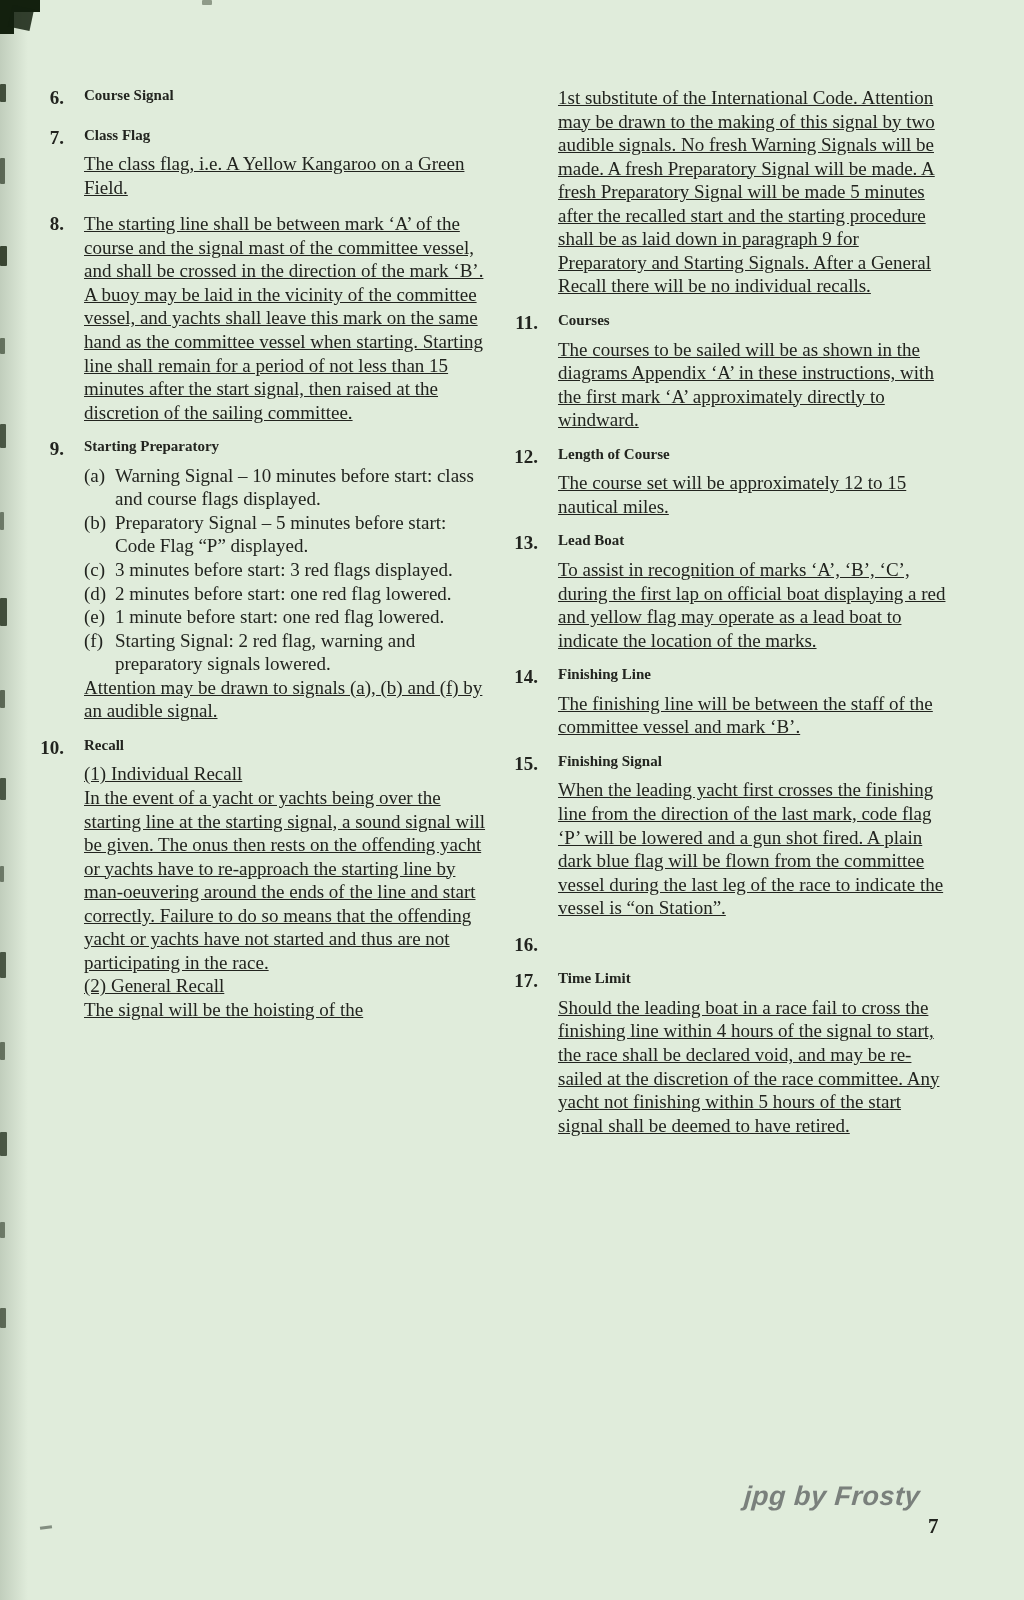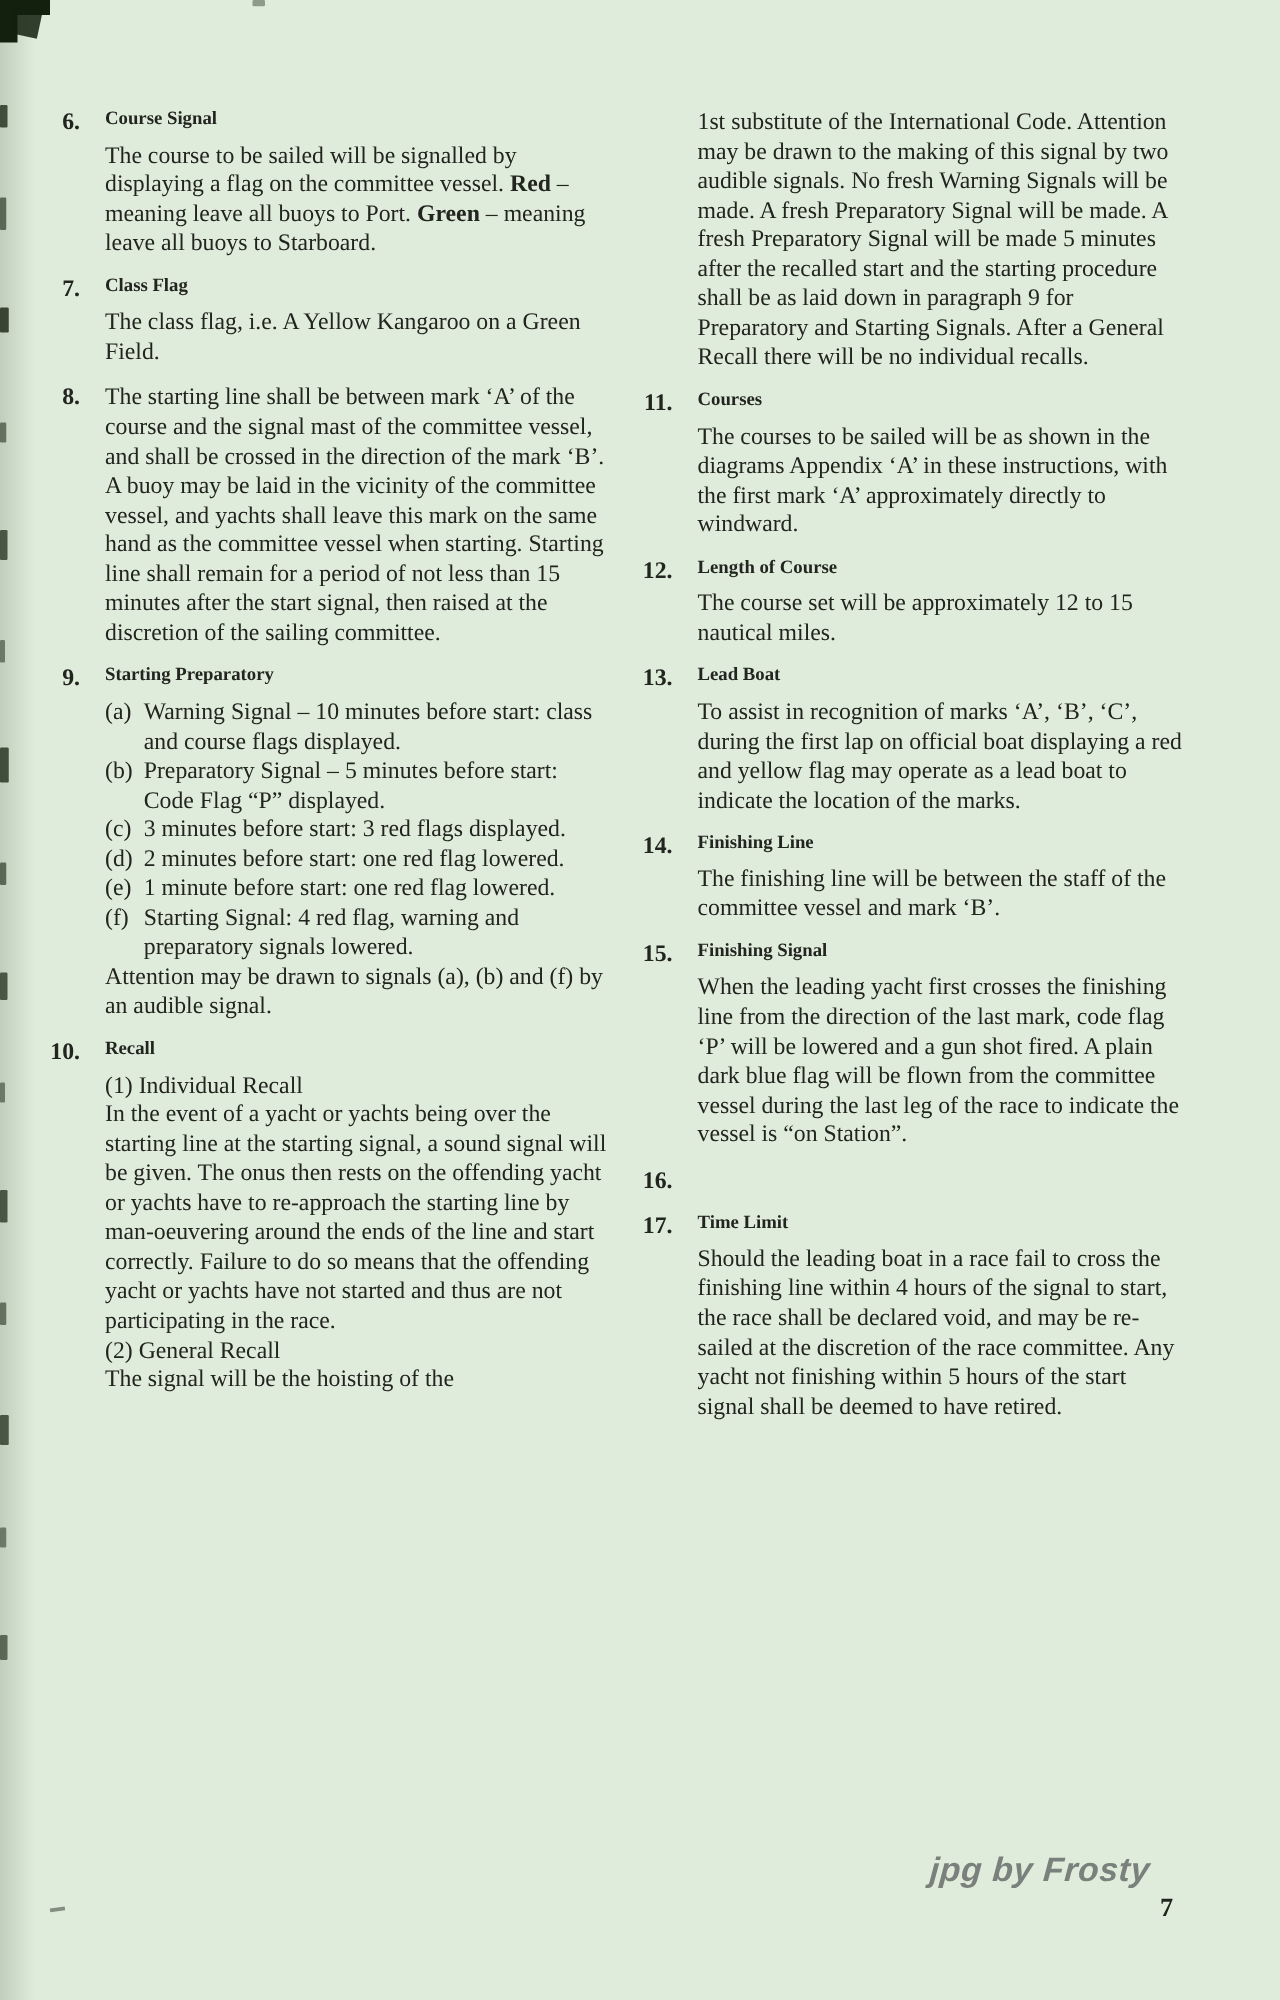--- a/index.html
+++ b/index.html
@@ -24,21 +24,21 @@
   .col-left  { width: 452px; }
   .col-right { width: 434px; }
 
   .section{
     display: grid; grid-template-columns: 26px 1fr; column-gap: 20px;
     margin-top: 13px;
   }
   .section:first-child{ margin-top: 0; }
   .sec-num{ font-weight: bold; text-align: right; white-space: nowrap; }
   .sec-title{ font-size: 15px; font-weight: bold; margin: 0 0 8px 0; line-height: 1.24; }
-  .para{ margin: 0; }
+  .para{ margin: 0; text-decoration: underline; }
   .hang{ display: grid; grid-template-columns: 31px 1fr; }
   .hang-label{ }
   .bold{ font-weight: bold; }
 
   .watermark{
     position: absolute; left: 744px; top: 1480px;
     font-family: "Liberation Sans", sans-serif;
     font-style: italic; font-weight: bold; font-size: 27px;
     color: rgba(103,109,107,.85); letter-spacing: .5px;
     transform: skewX(-4deg);
@@ -80,21 +80,20 @@
     <div class="tick" style="top:1308px;width:6px;height:20px;opacity:.6;"></div>
     <div class="corner-dash"></div>
   </div>
 
   <main class="columns">
     <div class="column col-left">
         <section class="section">
           <div class="sec-num">6.</div>
           <div class="sec-body">
             <h2 class="sec-title">Course Signal</h2>
-            <p class="para"><span class="run">The course to be sailed will be signalled by displaying a flag on the committee vessel. </span><span class="run bold">Red</span><span class="run"> – meaning leave all buoys to Port. </span><span class="run bold">Green</span><span class="run"> – meaning leave all buoys to Starboard.</span></p>
           </div>
         </section>
         <section class="section">
           <div class="sec-num">7.</div>
           <div class="sec-body">
             <h2 class="sec-title">Class Flag</h2>
             <p class="para"><span class="run">The class flag, i.e. A Yellow Kangaroo on a Green Field.</span></p>
           </div>
         </section>
         <section class="section">
@@ -122,21 +121,21 @@
             <div class="hang">
               <span class="hang-label">(d)</span>
               <span class="hang-text"><span class="run">2 minutes before start: one red flag lowered.</span></span>
             </div>
             <div class="hang">
               <span class="hang-label">(e)</span>
               <span class="hang-text"><span class="run">1 minute before start: one red flag lowered.</span></span>
             </div>
             <div class="hang">
               <span class="hang-label">(f)</span>
-              <span class="hang-text"><span class="run">Starting Signal: 4 red flag, warning and preparatory signals lowered.</span></span>
+              <span class="hang-text"><span class="run">Starting Signal: 2 red flag, warning and preparatory signals lowered.</span></span>
             </div>
             <p class="para"><span class="run">Attention may be drawn to signals (a), (b) and (f) by an audible signal.</span></p>
           </div>
         </section>
         <section class="section">
           <div class="sec-num">10.</div>
           <div class="sec-body">
             <h2 class="sec-title">Recall</h2>
             <p class="para"><span class="run">(1) Individual Recall</span></p>
             <p class="para"><span class="run">In the event of a yacht or yachts being over the starting line at the starting signal, a sound signal will be given. The onus then rests on the offending yacht or yachts have to re-approach the starting line by man-oeuvering around the ends of the line and start correctly. Failure to do so means that the offending yacht or yachts have not started and thus are not participating in the race.</span></p>

